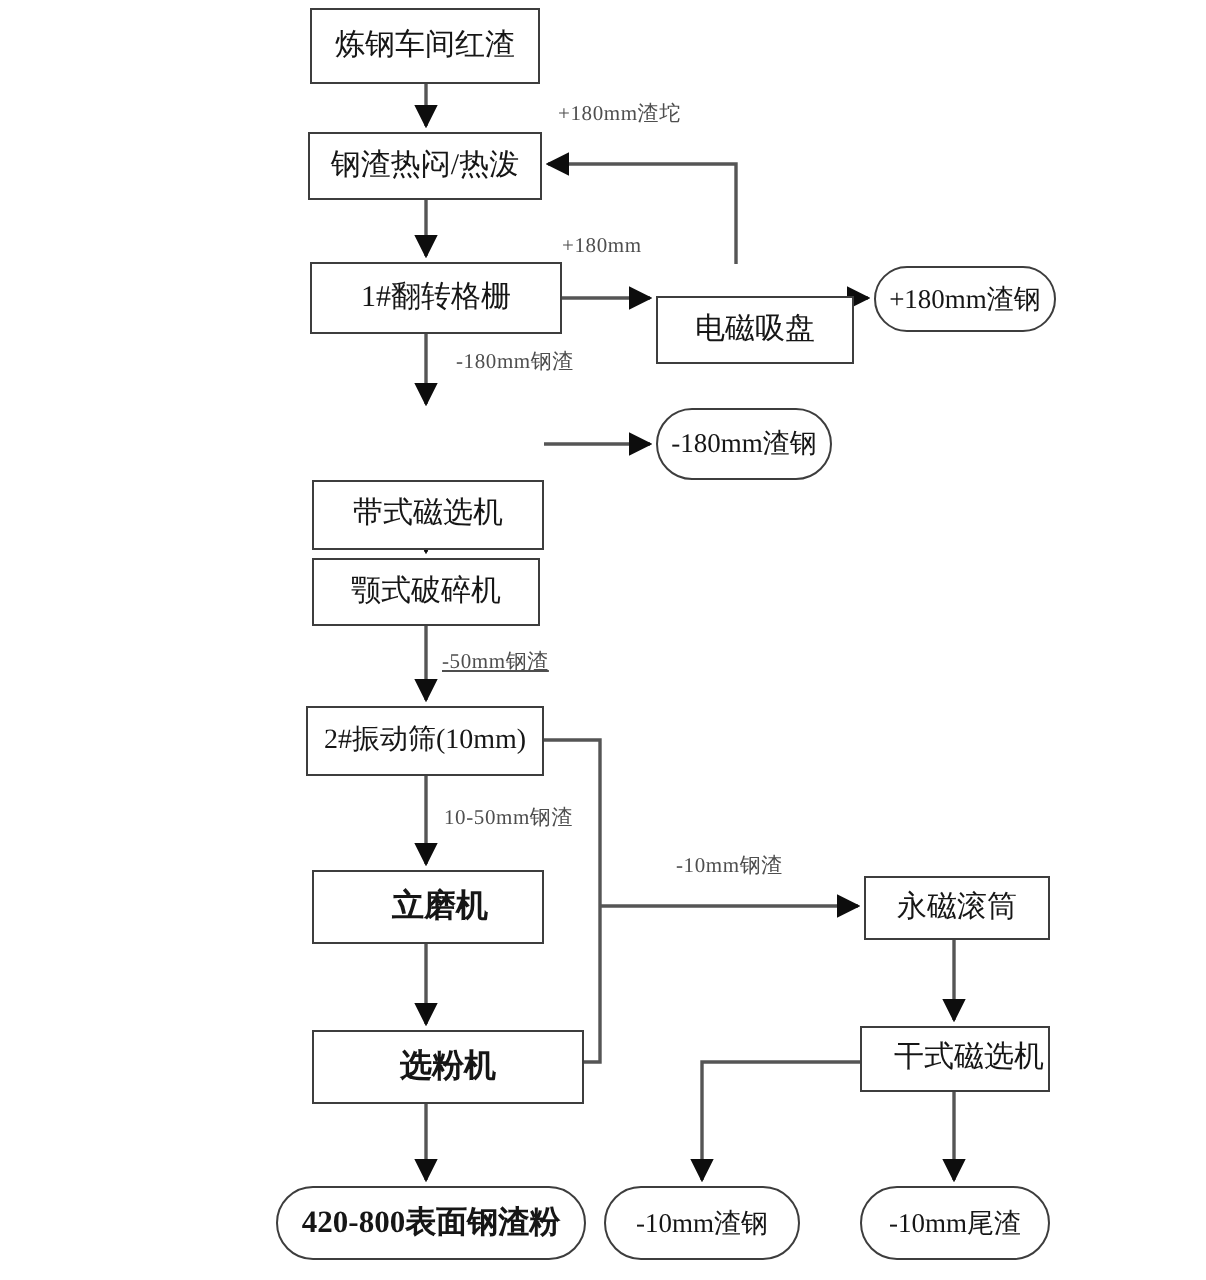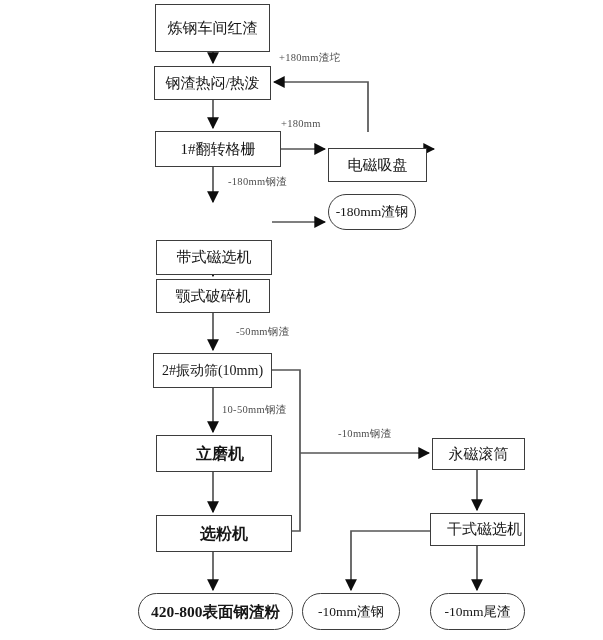--- a/index.html
+++ b/index.html
@@ -69,32 +69,33 @@
       <path d="M272 370 H300 V531 H272"></path>
       <path d="M300 453 H429" marker-end="url(#arr)"></path>
       <path d="M213 472 V512" marker-end="url(#arr)"></path>
       <path d="M213 552 V590" marker-end="url(#arr)"></path>
       <path d="M477 470 V510" marker-end="url(#arr)"></path>
       <path d="M430 531 H351 V590" marker-end="url(#arr)"></path>
       <path d="M477 546 V590" marker-end="url(#arr)"></path>
     </g>
   </svg>
 
-  <div class="node" style="left:155px; top:4px;  width:115px; height:48px;">炼钢车间红渣</div>
+  <div class="node" style="left:155px; top:4px;  width:115px; height:38px;">炼钢车间红渣</div>
 
   <div class="node" style="left:154px; top:66px; width:117px; height:34px;">钢渣热闷/热泼</div>
 
   <div class="node" style="left:155px; top:131px; width:126px; height:36px;">1#翻转格栅</div>
 
   <div class="node" style="left:328px; top:132px; width:99px; height:34px;margin-top:16px;">电磁吸盘</div>
 
+  <div class="node stadium" style="left:437px; top:133px; width:91px; height:33px;">+180mm渣钢</div>
 
   <div class="node" style="left:156px; top:205px; width:116px; height:35px;margin-top:35px;">带式磁选机</div>
 
-  <div class="node stadium" style="left:328px; top:194px; width:88px; height:36px;">-180mm渣钢</div>
+  <div class="node stadium" style="left:328px; top:204px; width:88px; height:36px;">-180mm渣钢</div>
 
   <div class="node" style="left:156px; top:279px; width:114px; height:34px;">颚式破碎机</div>
 
   <div class="node" style="left:153px; top:353px; width:119px; height:35px; font-size:14px;">2#振动筛(10mm)</div>
 
   <div class="node bold" style="left:156px; top:435px; width:116px; height:37px;padding-left:12px;">立磨机</div>
 
   <div class="node" style="left:432px; top:438px; width:93px; height:32px;">永磁滚筒</div>
 
   <div class="node bold" style="left:156px; top:515px; width:136px; height:37px;">选粉机</div>
@@ -106,19 +107,19 @@
   <div class="node stadium" style="left:302px; top:593px; width:98px; height:37px;">-10mm渣钢</div>
 
   <div class="node stadium" style="left:430px; top:593px; width:95px; height:37px;">-10mm尾渣</div>
 
   <span class="edge-label" style="left:279px; top:53px;">+180mm渣坨</span>
 
   <span class="edge-label" style="left:281px; top:119px;">+180mm</span>
 
   <span class="edge-label" style="left:228px; top:177px;">-180mm钢渣</span>
 
-  <span class="edge-label" style="left:236px; top:327px;">-50mm钢渣</span>
+  <span class="edge-label" style="left:221px; top:327px;text-decoration:underline;">-50mm钢渣</span>
 
   <span class="edge-label" style="left:222px; top:405px;">10-50mm钢渣</span>
 
   <span class="edge-label" style="left:338px; top:429px;">-10mm钢渣</span>
 
 </div>
 
 </body></html>

